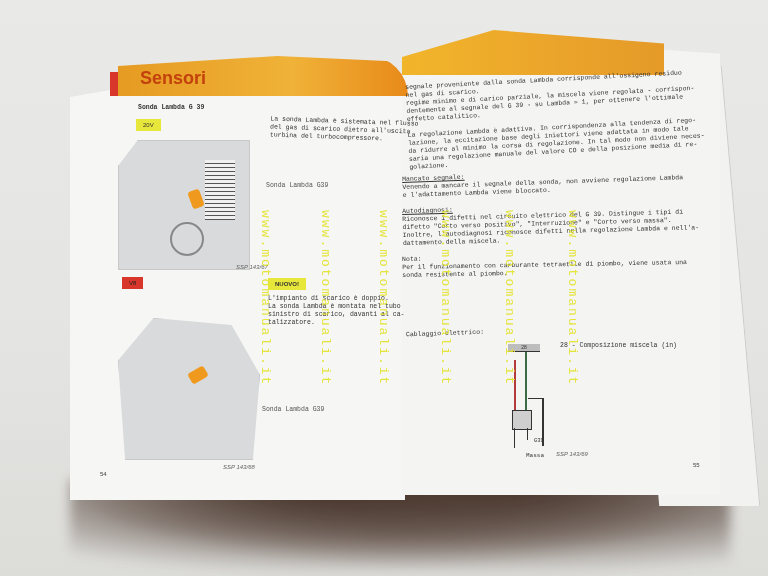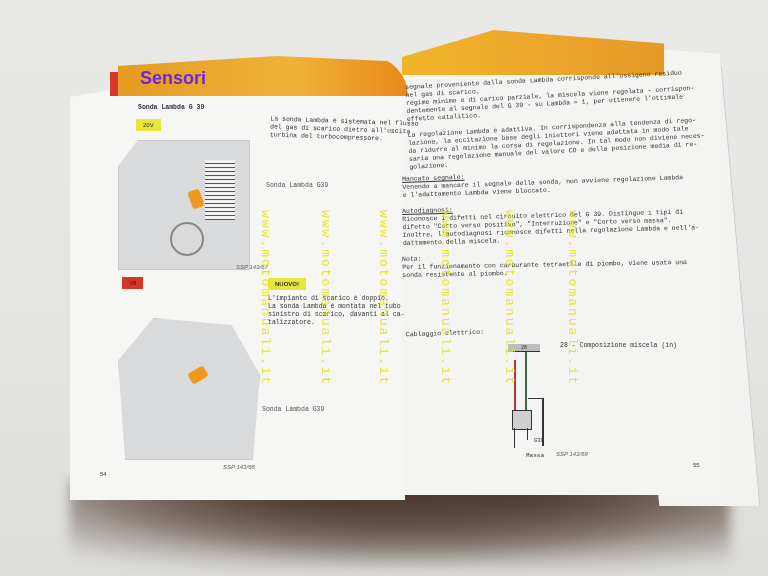--- a/index.html
+++ b/index.html
@@ -7,21 +7,21 @@
   .shadow{position:absolute;left:70px;top:480px;width:660px;height:95px;background:radial-gradient(ellipse at 38% 10%,rgba(60,40,30,0.85) 0%,rgba(70,50,40,0.5) 40%,rgba(0,0,0,0) 70%),radial-gradient(ellipse at 68% 10%,rgba(60,40,30,0.85) 0%,rgba(70,50,40,0.5) 40%,rgba(0,0,0,0) 70%);filter:blur(6px);}
   .back-page{position:absolute;left:640px;top:66px;width:100px;height:440px;background:#f2f2f1;transform:skewX(5deg);border-right:1px solid #ccc;}
   .back-tab{position:absolute;left:662px;top:58px;width:36px;height:26px;background:#e5a12a;}
   .back-tab span{position:absolute;right:4px;top:3px;font-weight:bold;font-size:13px;color:#4b1a08;}
   .grid-strip{position:absolute;left:668px;top:92px;width:14px;height:390px;border-left:1px solid #9bb0d4;border-right:1px solid #9bb0d4;background:repeating-linear-gradient(180deg,transparent 0,transparent 8px,#b9c6e0 8px,#b9c6e0 9px);transform:skewX(3deg);}
   .page-left{position:absolute;left:70px;top:62px;width:335px;height:438px;background:#f6f6f5;clip-path:polygon(0 8%,60% 0,100% 4%,100% 100%,0 100%);}
   .page-right{position:absolute;left:402px;top:40px;width:318px;height:455px;background:#f4f4f3;clip-path:polygon(0 7%,40% 0,100% 3%,100% 100%,0 100%);}
   .band-left{position:absolute;left:118px;top:56px;width:290px;height:40px;background:linear-gradient(90deg,#e69b22,#f0b238 60%,#e88a1a);border-radius:0 40px 0 0;clip-path:polygon(0 25%,55% 0,100% 15%,100% 100%,0 100%);}
   .red-edge{position:absolute;left:110px;top:72px;width:10px;height:24px;background:#d8362a;}
   .band-right{position:absolute;left:402px;top:30px;width:262px;height:45px;background:linear-gradient(90deg,#f1b52a,#eba42b 60%,#e59a28);clip-path:polygon(0 60%,35% 0,100% 30%,100% 100%,0 100%);}
-  .title{position:absolute;left:140px;top:68px;font-weight:bold;font-size:18px;color:#6d28d9;}
+  .title{position:absolute;left:140px;top:68px;font-weight:bold;font-size:18px;color:#c2410c;}
   .mono{font-family:"Liberation Mono","DejaVu Sans Mono",monospace;font-size:6.5px;color:#333;line-height:8px;}
   .abs{position:absolute;}
   .tag{position:absolute;font-size:6px;padding:3px 7px;font-family:"Liberation Sans",sans-serif;}
   .tag-yellow{background:#e7e63a;color:#333;}
   .tag-red{background:#d8362a;color:#222;}
   .illus{position:absolute;background:#d9dadb;border:1px solid #c8c8c8;}
   .probe{position:absolute;width:12px;height:18px;background:#ef9a1e;border-radius:3px;transform:rotate(-20deg);}
   .watermark{position:absolute;writing-mode:vertical-rl;font-family:"Liberation Mono",monospace;font-size:13px;color:#e3e32a;opacity:0.9;letter-spacing:2px;}
   .diagram-box{position:absolute;background:#bdbdbd;}
   .wire{position:absolute;width:2px;}

